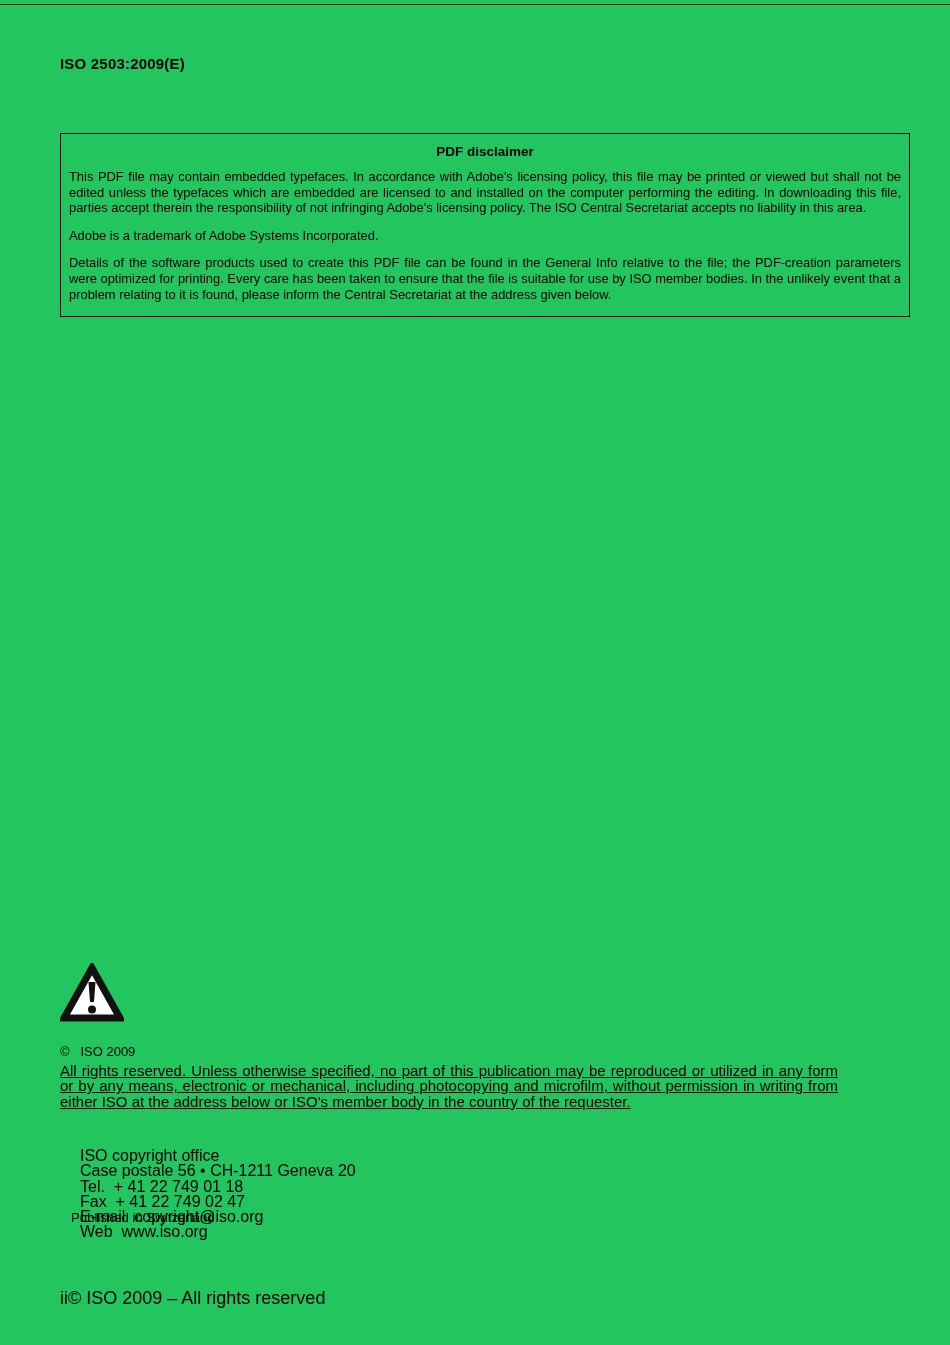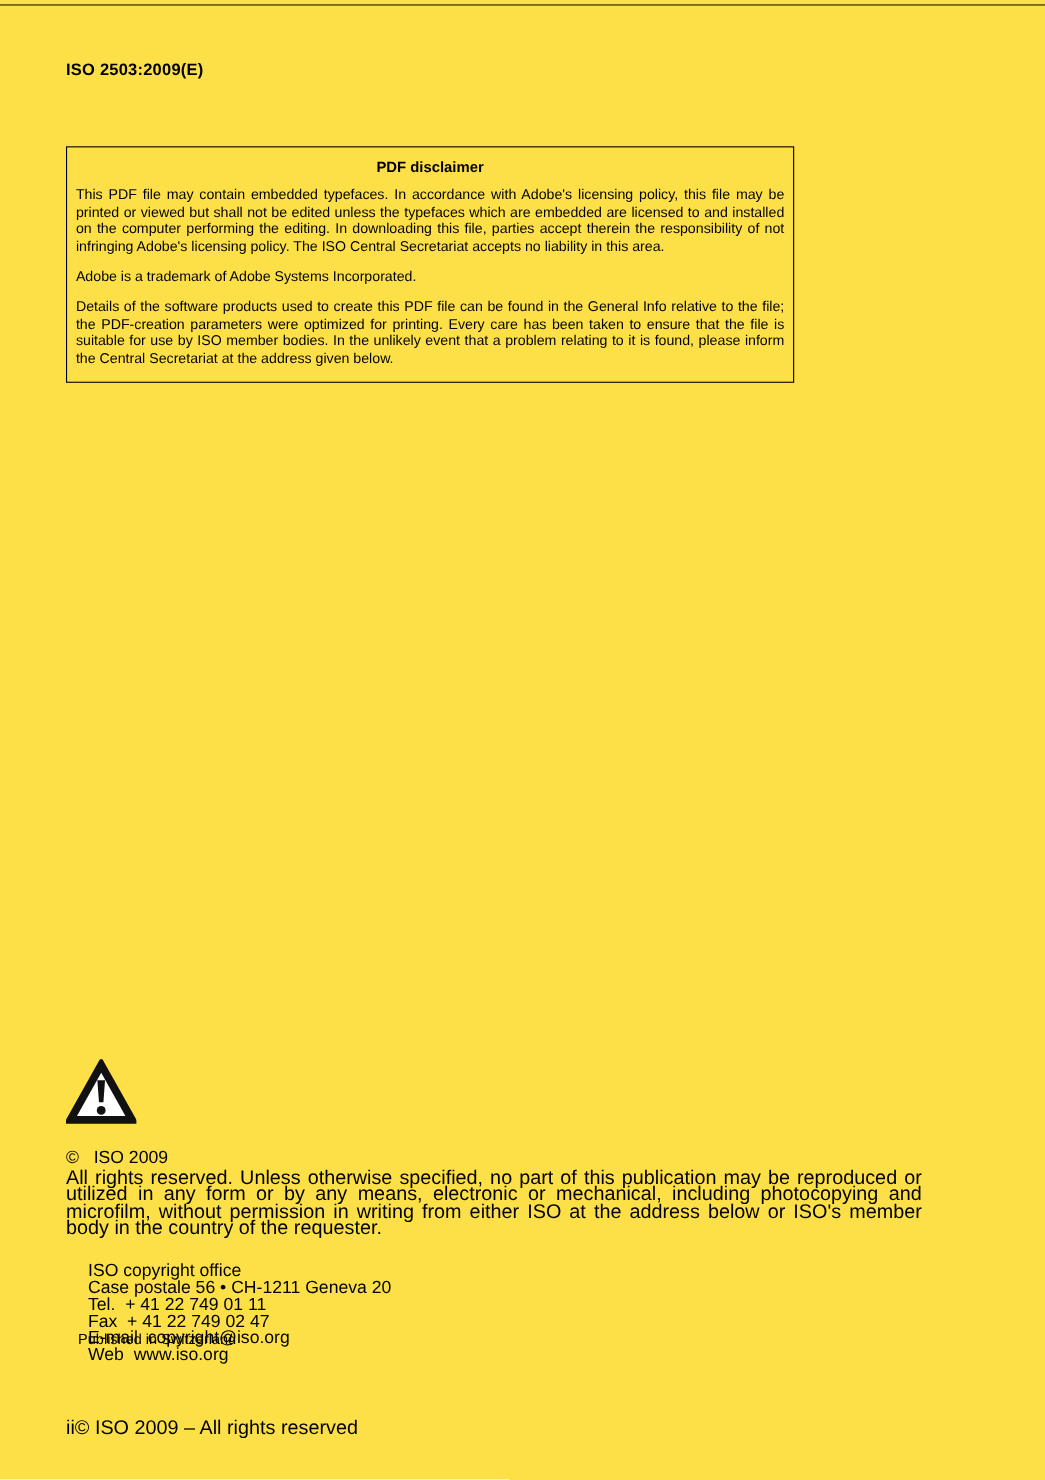--- a/index.html
+++ b/index.html
@@ -6,41 +6,41 @@
   html, body { margin: 0; padding: 0; background: #ffffff; }
   body {
     font-family: "Liberation Sans", sans-serif;
     color: #000;
     -webkit-font-smoothing: antialiased;
   }
   .page {
     position: relative;
     width: 950px;
     height: 1345px;
-    background: #fde047;
+    background: #22c55e;
     overflow: hidden;
   }
   .page-edge-line {
     position: absolute;
     top: 4px; left: 0;
     width: 100%;
     height: 1px;
     background: #1a1a1a;
   }
   .doc-number {
     position: absolute;
     top: 55px; left: 60px;
     font-size: 15px;
     font-weight: bold;
     letter-spacing: 0.2px;
   }
   .disclaimer-box {
     position: absolute;
     top: 133px; left: 60px;
-    width: 662px;
+    width: 850px;
     border: 1.5px solid #000;
     padding: 8px 8px 12px 8px;
   }
   .disclaimer-title {
     text-align: center;
     font-weight: bold;
     font-size: 13.5px;
     margin: 2px 0 10px 0;
   }
   .disclaimer-box p {
@@ -64,30 +64,31 @@
   }
   .copyright-heading {
     font-size: 17px;
     font-weight: bold;
     margin: 0 0 10px 28px;
     letter-spacing: 0.2px;
   }
   .copyright-symbol-line {
     position: absolute;
     top: 1044px; left: 60px;
-    font-size: 16px;
+    font-size: 13px;
     white-space: pre-wrap;
   }
   .rights-text {
     position: absolute;
     top: 1063px; left: 60px;
     width: 778px;
-    font-size: 18px;
+    font-size: 15px;
     line-height: 15.4px;
     text-align: justify;
+    text-decoration: underline;
   }
   .address-block {
     position: absolute;
     top: 1148px; left: 80px;
     font-size: 16px;
   }
   .address-line {
     line-height: 15.3px;
     white-space: pre-wrap;
   }
@@ -131,21 +132,21 @@
     </span>
   </div>
 
   <div class="copyright-symbol-line">©   ISO 2009</div>
 
   <div class="rights-text">All rights reserved. Unless otherwise specified, no part of this publication may be reproduced or utilized in any form or by any means, electronic or mechanical, including photocopying and microfilm, without permission in writing from either ISO at the address below or ISO's member body in the country of the requester.</div>
 
   <div class="address-block">
     <div class="address-line">ISO copyright office</div>
     <div class="address-line">Case postale 56 • CH-1211 Geneva 20</div>
-    <div class="address-line">Tel.  + 41 22 749 01 11</div>
+    <div class="address-line">Tel.  + 41 22 749 01 18</div>
     <div class="address-line">Fax  + 41 22 749 02 47</div>
     <div class="address-line">E-mail  copyright@iso.org</div>
     <div class="address-line">Web  www.iso.org</div>
   </div>
 
   <div class="published-line">Published in Switzerland</div>
 
   <div class="footer">
     <span>ii</span>
     <span>© ISO 2009 – All rights reserved</span>

